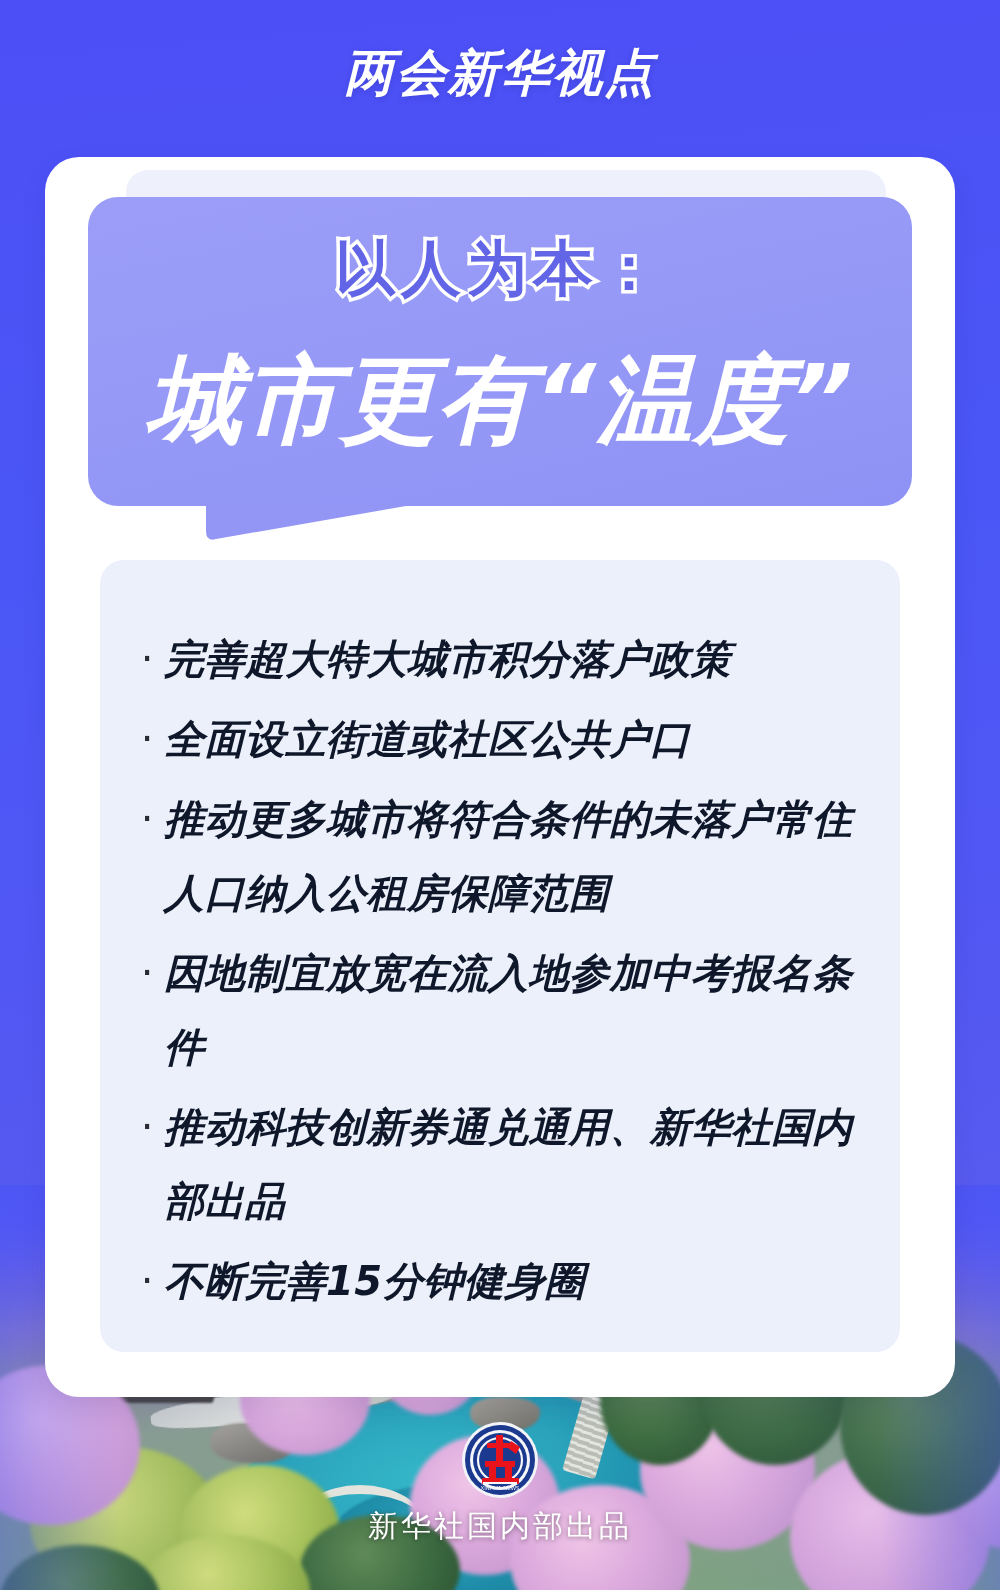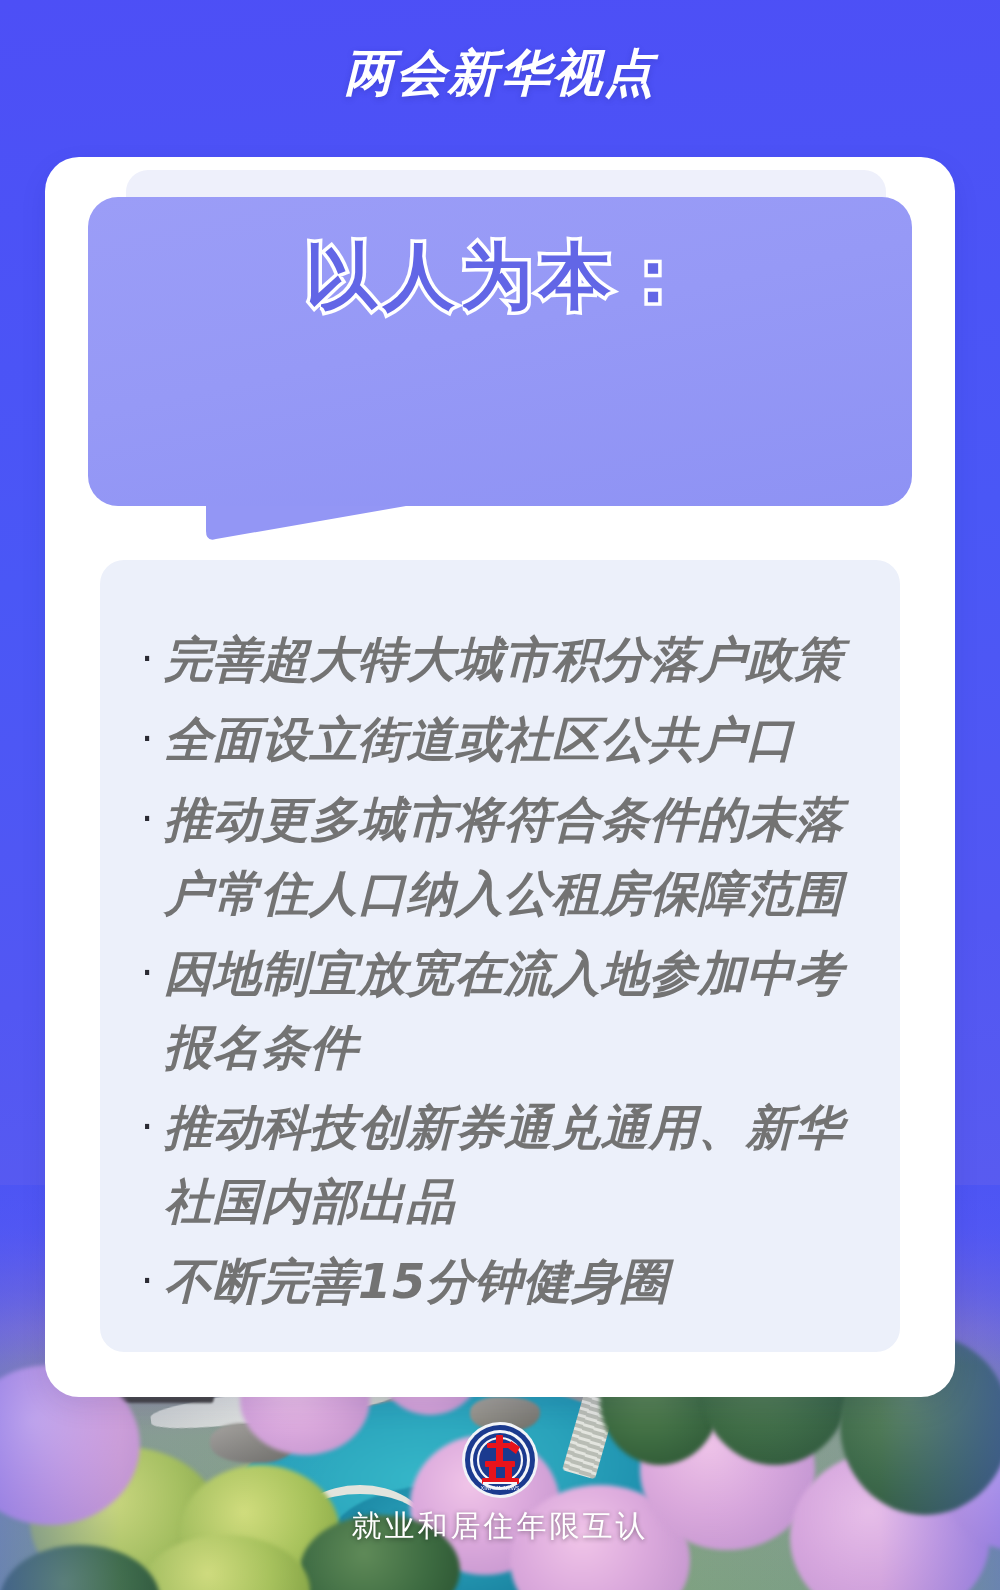--- a/index.html
+++ b/index.html
@@ -122,21 +122,21 @@
   }
   #bubble-tail {
     position:absolute;
     left:206px; top:495px; width:200px; height:46px;
   }
   #bubble-tail svg { display:block; }
 
   #title-line1 {
     position:absolute; left:0; top:32px; width:824px;
     text-align:center;
-    font-size:72px; font-weight:bold; letter-spacing:6px;
+    font-size:60px; font-weight:bold; letter-spacing:6px;
     color:#6266e6;
     -webkit-text-stroke:7px #ffffff;
     paint-order:stroke fill;
   }
   #title-line2 {
     position:absolute; left:0; top:140px; width:824px;
     text-align:center;
     font-size:96px; font-weight:bold; letter-spacing:1px;
     color:#ffffff;
     font-style:italic;
@@ -159,22 +159,22 @@
   .bullet-dot {
     width:34px;
     flex:0 0 34px;
     color:#2b2b33;
     font-size:40px;
     line-height:74px;
     text-align:center;
   }
   .bullet-text {
     flex:1;
-    color:#737373;
-    font-size:48px;
+    color:#0f172a;
+    font-size:40px;
     line-height:74px;
     font-weight:bold;
     font-style:italic;
     letter-spacing:0.5px;
   }
 
   
   #footer-logo {
     position:absolute;
     left:461px; top:1421px;
@@ -237,20 +237,21 @@
 <div id="pale-strip"></div>
 
 <div id="bubble-tail">
   <svg width="200" height="46" viewBox="0 0 200 46" xmlns="http://www.w3.org/2000/svg">
     <path d="M0,0 L200,0 L200,11 L10,44 Q0,47 0,36 Z" fill="#9396f5"></path>
   </svg>
 </div>
 
 <div id="title-bubble">
   <div id="title-line1">以人为本：</div>
+  <div id="title-line2">城市更有“温度”</div>
 </div>
 
 <div id="body-panel">
 
   <div class="bullet-row">
     <span class="bullet-dot">·</span>
     <span class="bullet-text">完善超大特大城市积分落户政策</span>
   </div>
 
   <div class="bullet-row">
@@ -295,13 +296,13 @@
       <rect x="28" y="45" width="7" height="17" rx="1"></rect>
       <rect x="44" y="45" width="7" height="17" rx="1"></rect>
       <rect x="21" y="57" width="37" height="6" rx="1"></rect>
       <path d="M50 20 l9 6 -4 7 -8 -6z"></path>
     </g>
     <path d="M22 62 h34" stroke="#f4f6fa" stroke-width="2" fill="none"></path>
     <text x="39" y="69" font-size="5.4" fill="#f4f6fa" text-anchor="middle" font-family="&quot;DejaVu Sans&quot;,sans-serif">XINHUA NEWS</text>
   </svg>
 </div>
 
-<div id="footer-caption">就业和居住年限互认</div>
+<div id="footer-caption">新华社国内部出品</div>
 
 </body></html>

